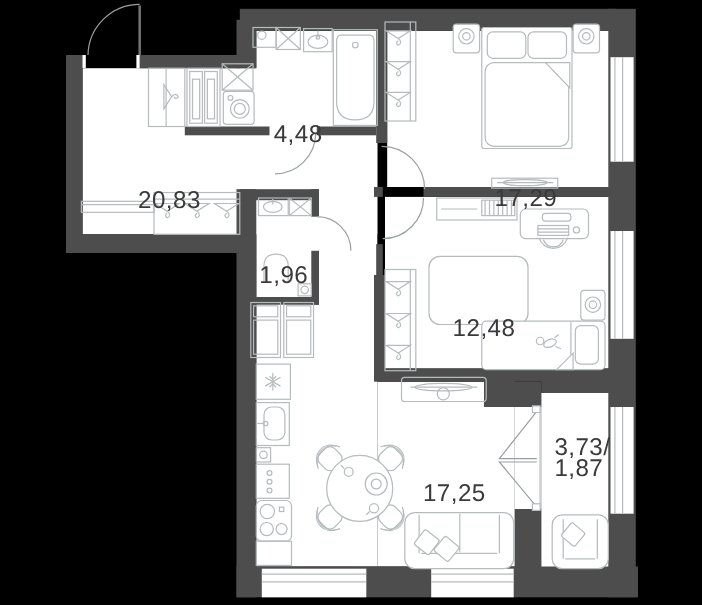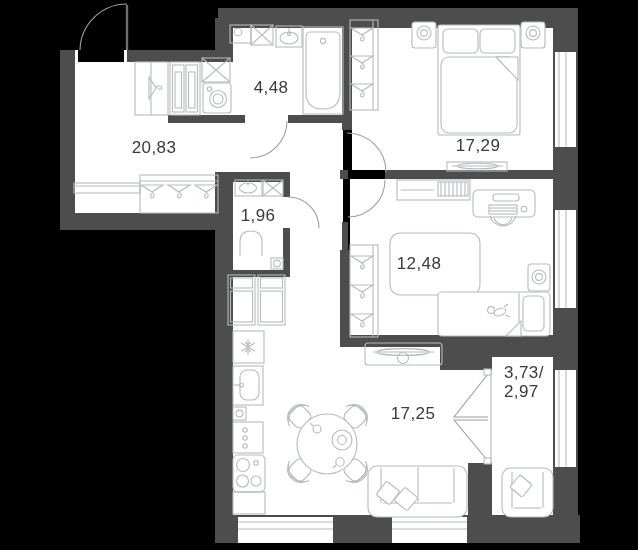--- a/index.html
+++ b/index.html
@@ -7,22 +7,22 @@
         font-family:"Liberation Sans", sans-serif;}
   .plan svg{position:absolute;left:0;top:0;}
   .floor{fill:var(--floor,#fff);stroke:none;}
   .wall{fill:var(--wall,#4d4d4d);stroke:none;}
   .furn{fill:none;stroke:var(--furniture_line,#b6bbbd);stroke-width:1.1;}
   .furnf{fill:var(--floor,#fff);stroke:var(--furniture_line,#b6bbbd);stroke-width:1.1;}
   .door{fill:none;stroke:var(--door_line,#9aa0a2);stroke-width:1.1;}
   .leaf{fill:none;stroke:#6f6f6f;stroke-width:2.4;}
   .winline{stroke:var(--furniture_line,#b6bbbd);stroke-width:1.1;}
   .jamb{fill:var(--floor,#fff);}
-  .lbl{position:absolute;color:var(--text,#3a3a3a);font-size:17px;letter-spacing:.4px;
-       transform:translate(-50%,-50%);white-space:nowrap;}
+  .lbl{position:absolute;color:var(--text,#3a3a3a);font-size:22px;letter-spacing:.4px;
+       transform:translate(-50%,-50%);white-space:nowrap;margin-top:34px;}
   .lbl.tl{transform:none;line-height:19px;}
 </style>
 </head>
 <body>
 
 <div class="plan">
 <svg width="638" height="550" viewBox="0 0 638 550">
 
   <g>
     <rect class="floor" x="75" y="62" width="268" height="151"></rect>
@@ -377,16 +377,16 @@
     <line class="furn" x1="543" y1="472" x2="543" y2="508"></line>
     <line class="furn" x1="514" y1="508" x2="541" y2="508"></line>
     <rect class="furnf" x="-8" y="-8" width="16" height="16" rx="2" transform="translate(521,486) rotate(40)"></rect>
   </g>
 </svg>
 
   <div class="lbl" style="left:154px;top:148px">20,83</div>
   <div class="lbl" style="left:271px;top:88px">4,48</div>
   <div class="lbl" style="left:478px;top:146px">17,29</div>
   <div class="lbl" style="left:258px;top:216px">1,96</div>
-  <div class="lbl" style="left:419px;top:264px">12,48</div>
+  <div class="lbl" style="left:440px;top:264px">12,48</div>
   <div class="lbl" style="left:413px;top:414px">17,25</div>
-  <div class="lbl tl" style="left:504px;top:363px"><span>3,73/</span><br><span>2,97</span></div>
+  <div class="lbl tl" style="left:504px;top:363px"><span>3,73/</span><br><span>1,87</span></div>
 </div>
 
 </body></html>

